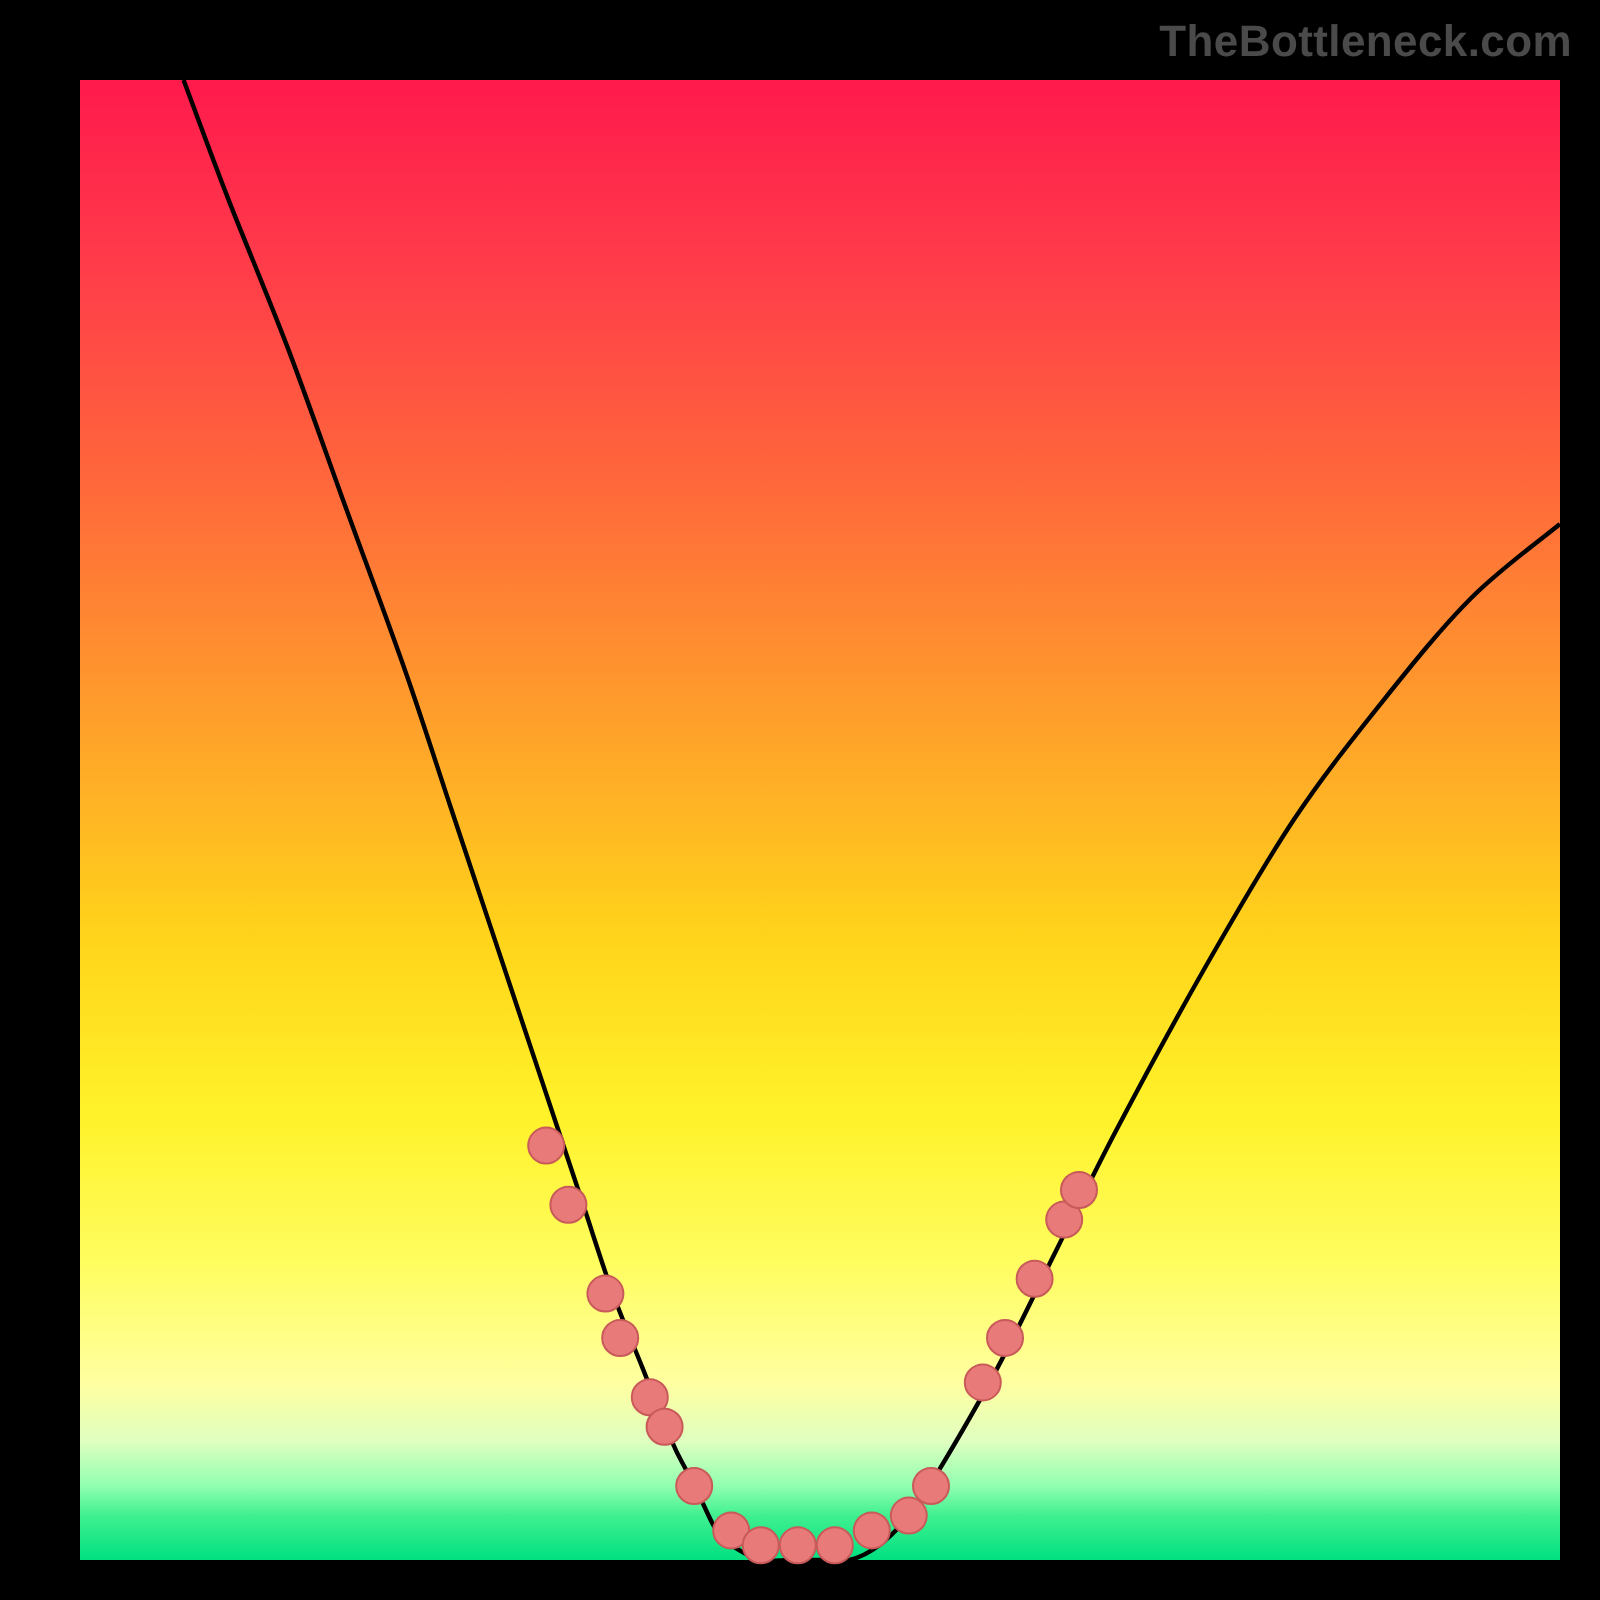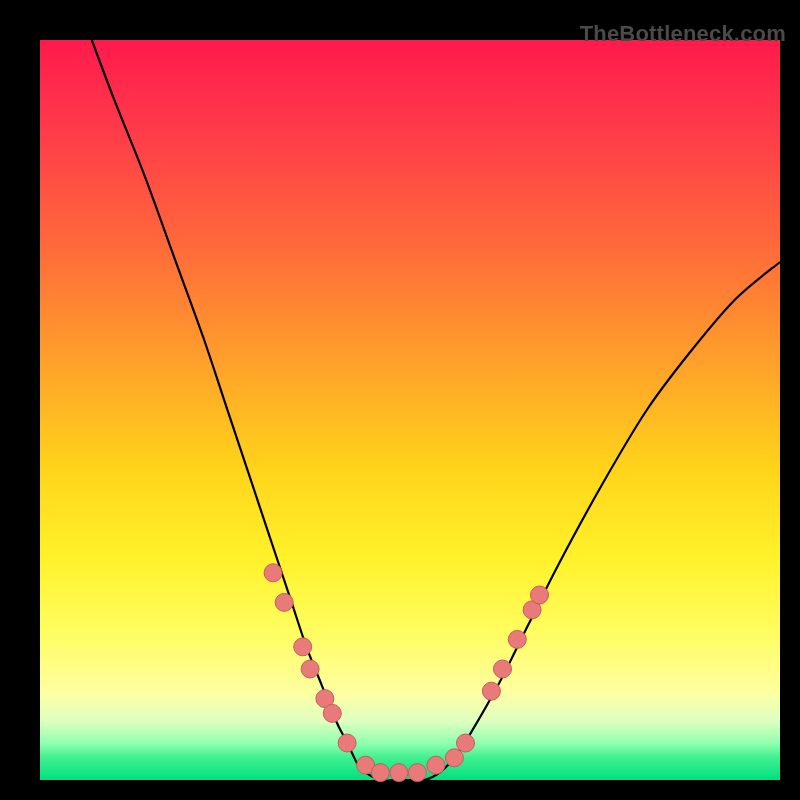--- a/index.html
+++ b/index.html
@@ -40,21 +40,20 @@
   }
   .watermark {
     position: absolute;
     top: 8px;
     right: 14px;
     font-family: Arial, Helvetica, sans-serif;
     font-size: 22px;
     font-weight: 600;
     color: #4a4a4a;
     letter-spacing: 0.2px;
-    margin-top: 13px;
   }
   svg.curve {
     position: absolute;
     left: 40px;
     top: 40px;
     width: 740px;
     height: 740px;
     overflow: visible;
   }
 </style>

